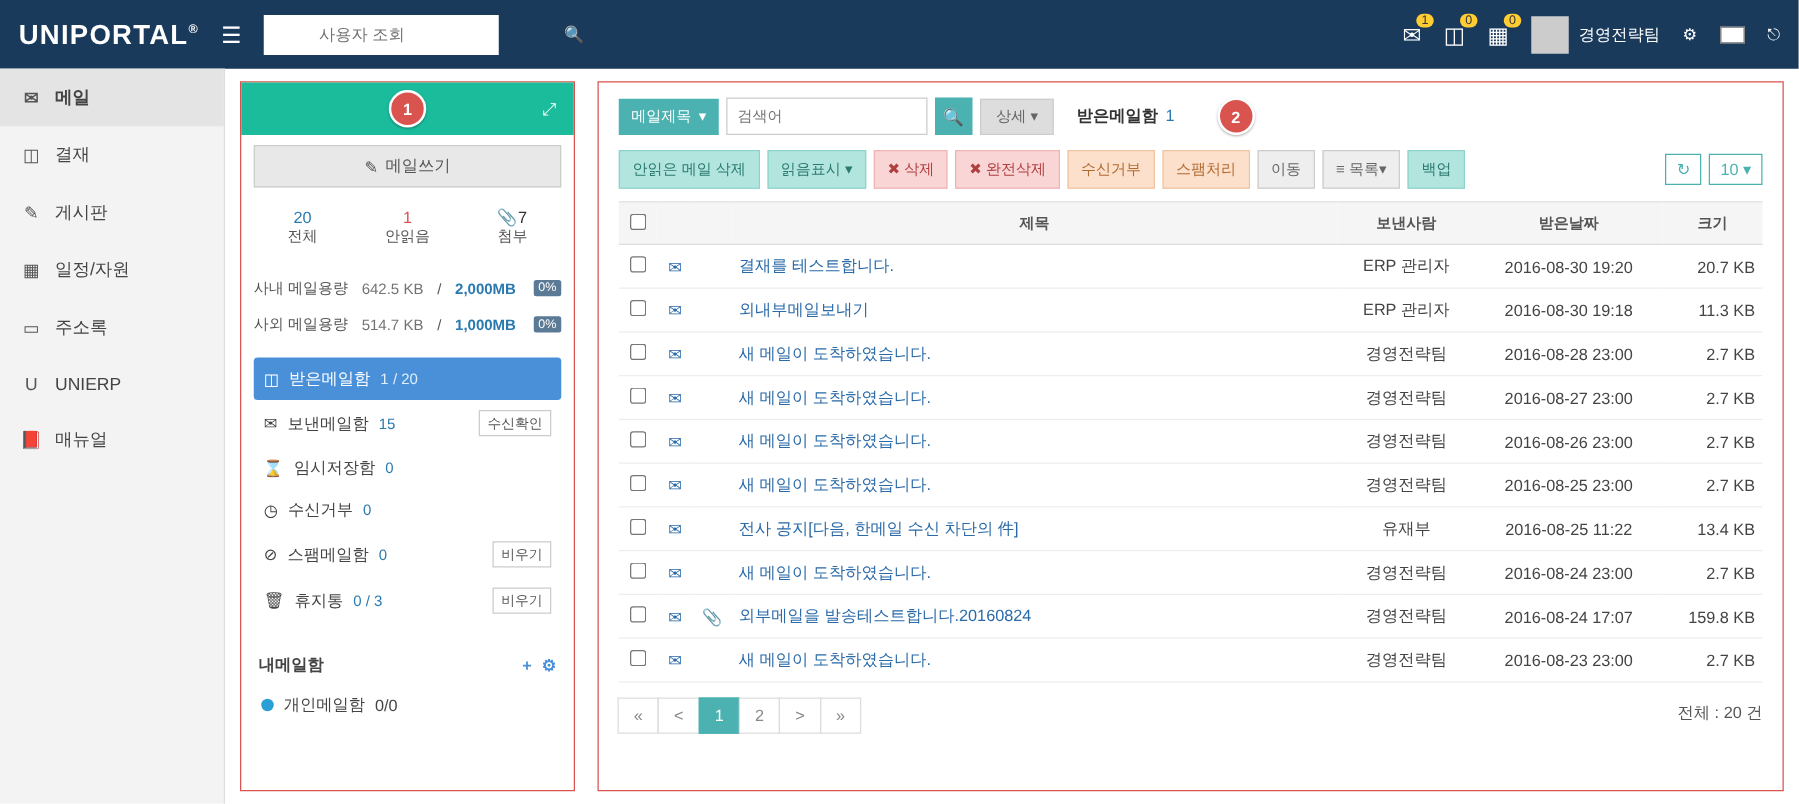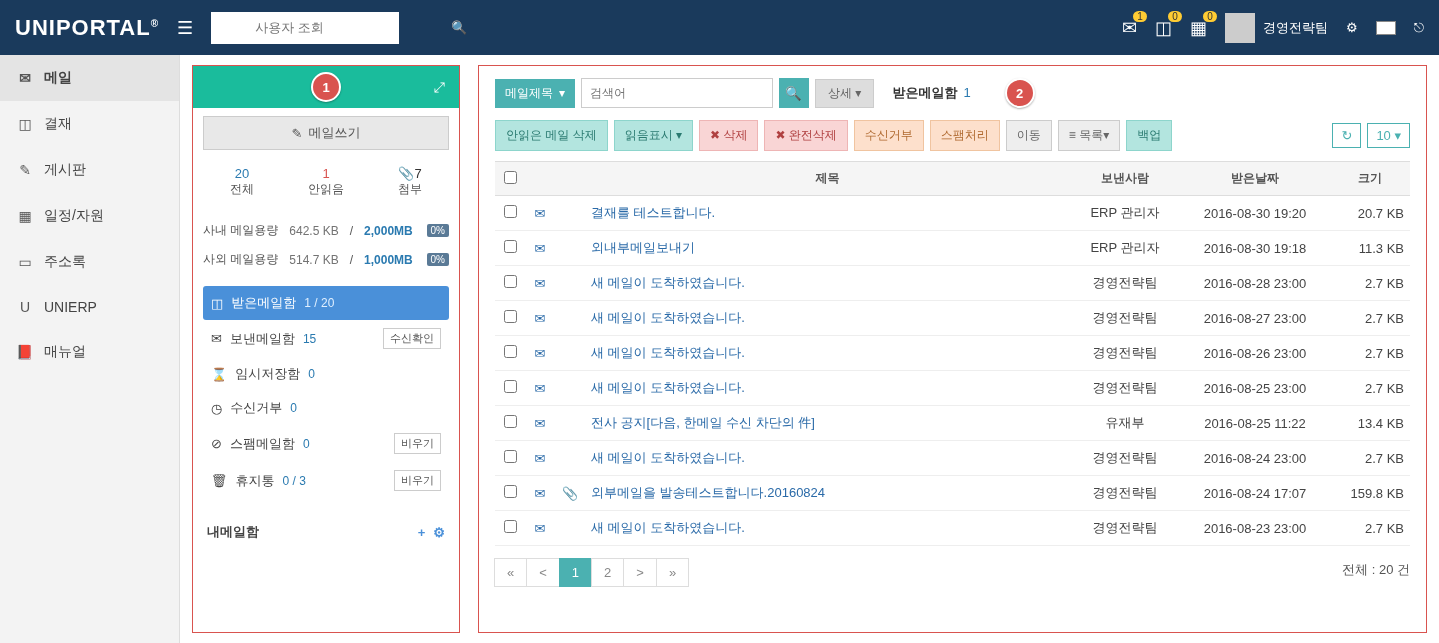--- a/index.html
+++ b/index.html
@@ -55,21 +55,21 @@
 .myfolder-head { display:flex; align-items:center; margin-top:18px; padding:6px 4px; font-weight:600; color:#444;gap:40px; }
 .myfolder-head .icons { margin-left:auto; display:flex; gap:8px; color:#4a90d9; cursor:pointer; }
 .myfolder-item { display:flex; align-items:center; gap:8px; padding:8px 6px; font-size:13px; color:#444; }
 .dot { width:10px; height:10px; background:#2a9fd6; border-radius:50%; }
 
 
 .panel2 { flex:1; border:1px solid #d9534f; padding:12px 16px; position:relative; }
 .searchrow { display:flex; align-items:center; gap:6px; margin-bottom:12px; position:relative; }
 .badge-circle2 { width:30px; height:30px; border-radius:50%; background:#d9534f; color:#fff; display:flex; align-items:center; justify-content:center; font-weight:600; border:2px solid #fff; box-shadow:0 1px 2px rgba(0,0,0,.3); }
 .sel { background:#4bb1b1; color:#fff; padding:6px 10px; display:flex; align-items:center; gap:6px; cursor:pointer; font-size:12px; }
-.search-input { border:1px solid #ccc; height:30px; padding:0 8px; width:192px; font-size:12px; }
+.search-input { border:1px solid #ccc; height:30px; padding:0 8px; width:161px; font-size:12px; }
 .search-btn { background:#4bb1b1; color:#fff; border:none; width:30px; height:30px; cursor:pointer; }
 .detail-btn { background:#ddd; border:1px solid #ccc; padding:5px 12px; font-size:12px; cursor:pointer; color:#666; }
 .breadcrumb { margin-left:12px; font-weight:600; color:#333; }
 .breadcrumb .n { color:#2a7ab0; font-weight:400; margin-left:6px; }
 
 .actions { display:flex; gap:6px; margin-bottom:10px;border-radius:12px; }
 .actbtn { border:1px solid; padding:6px 10px; font-size:12px; cursor:pointer; background:#fff; }
 .ab-teal { background:#b3e5df; border-color:#8dd5cc; color:#2a7a70; }
 .ab-pink { background:#f9d5d5; border-color:#eeb5b5; color:#b04040; }
 .ab-orange { background:#fde0cc; border-color:#f0c4a0; color:#b06a30; }
@@ -203,20 +203,27 @@
               <span class="side-btn">비우기</span>
             </div>
           </div>
         <div class="myfolder-head">
           <span>내메일함</span>
           <span class="icons">
               <span>+</span>
               <span>⚙</span>
             </span>
         </div>
+        <div id="myfolders">
+            <div class="myfolder-item">
+              <span class="dot"></span>
+              <span>개인메일함</span> 
+              <span class="fnum blue">0/0</span>
+            </div>
+          </div>
       </div>
     </div>
 
     <div class="panel2">
       <div class="searchrow">
         <div class="sel">
             <span>메일제목</span> 
             <span>▾</span>
           </div>
         <input class="search-input" placeholder="검색어" style="">

